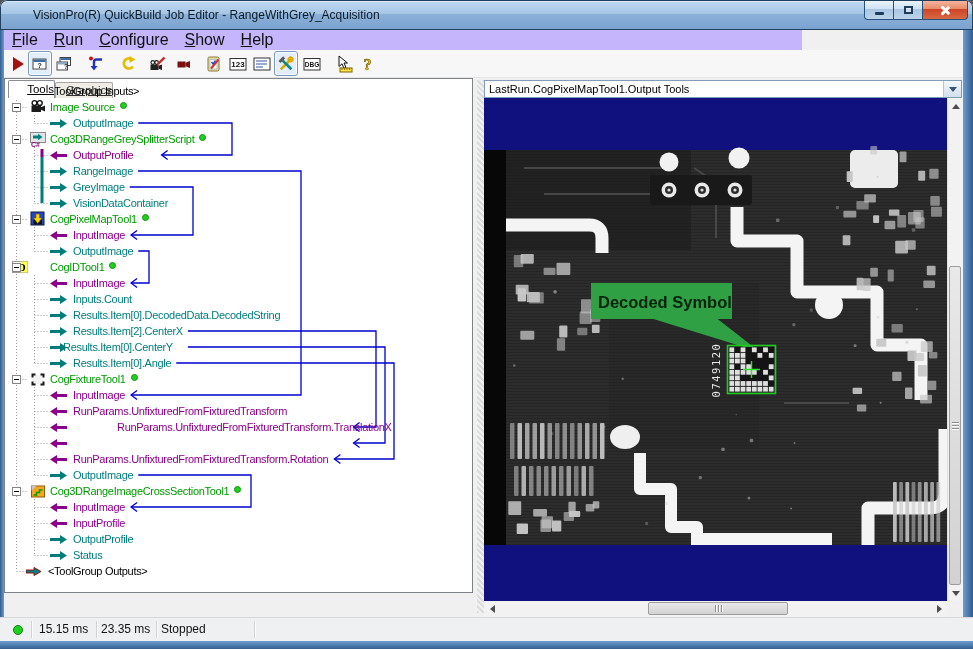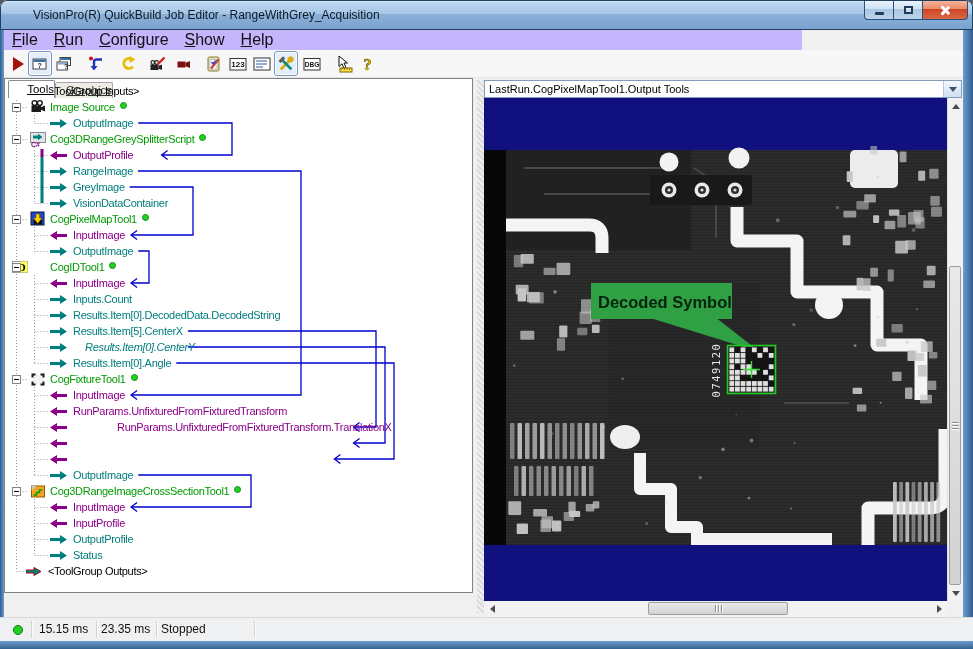--- a/index.html
+++ b/index.html
@@ -370,26 +370,26 @@
         <span class="ticon" style="left: 46px; top: 232.5px;"><svg width="17" height="9" viewBox="0 0 17 9">
             <polygon points="0,3 10,3 10,0 17,4.5 10,9 10,6 0,6" fill="#007d7d"></polygon>
           </svg></span>
         <div class="titem" style="left: 69px; top: 229px;">
           <span class="tlabel" style="color: rgb(0, 125, 125);">Results.Item[0].DecodedData.DecodedString</span>
         </div>
         <span class="ticon" style="left: 46px; top: 248.5px;"><svg width="17" height="9" viewBox="0 0 17 9">
             <polygon points="0,3 10,3 10,0 17,4.5 10,9 10,6 0,6" fill="#007d7d"></polygon>
           </svg></span>
         <div class="titem" style="left: 69px; top: 245px;">
-          <span class="tlabel" style="color: rgb(0, 125, 125);">Results.Item[5].CenterX</span>
+          <span class="tlabel" style="color: rgb(0, 125, 125);">Results.Item[2].CenterX</span>
         </div>
         <span class="ticon" style="left: 46px; top: 264.5px;"><svg width="17" height="9" viewBox="0 0 17 9">
             <polygon points="0,3 10,3 10,0 17,4.5 10,9 10,6 0,6" fill="#007d7d"></polygon>
           </svg></span>
-        <div class="titem" style="left: 81px; top: 261px; font-style: italic;">
+        <div class="titem" style="left: 59px; top: 261px;">
           <span class="tlabel" style="color: rgb(0, 125, 125);">Results.Item[0].CenterY</span>
         </div>
         <span class="ticon" style="left: 46px; top: 280.5px;"><svg width="17" height="9" viewBox="0 0 17 9">
             <polygon points="0,3 10,3 10,0 17,4.5 10,9 10,6 0,6" fill="#007d7d"></polygon>
           </svg></span>
         <div class="titem" style="left: 69px; top: 277px;">
           <span class="tlabel" style="color: rgb(0, 125, 125);">Results.Item[0].Angle</span>
         </div>
         <div class="expand" style="left: 8px; top: 296.5px;"></div>
         <span class="ticon" style="left: 26px; top: 293px;"><svg width="16" height="16" viewBox="0 0 16 16">
@@ -417,20 +417,23 @@
           </svg></span>
         <div class="titem" style="left: 69px; top: 341px; padding-left: 44px;">
           <span class="tlabel" style="color: rgb(139, 0, 139);">RunParams.UnfixturedFromFixturedTransform.TranslationX</span>
         </div>
         <span class="ticon" style="left: 46px; top: 360.5px;"><svg width="17" height="9" viewBox="0 0 17 9">
             <polygon points="17,3 7,3 7,0 0,4.5 7,9 7,6 17,6" fill="#8b008b"></polygon>
           </svg></span>
         <span class="ticon" style="left: 46px; top: 376.5px;"><svg width="17" height="9" viewBox="0 0 17 9">
             <polygon points="17,3 7,3 7,0 0,4.5 7,9 7,6 17,6" fill="#8b008b"></polygon>
           </svg></span>
+        <div class="titem" style="left: 69px; top: 373px;">
+          <span class="tlabel" style="color: rgb(139, 0, 139);">RunParams.UnfixturedFromFixturedTransform.Rotation</span>
+        </div>
         <span class="ticon" style="left: 46px; top: 392.5px;"><svg width="17" height="9" viewBox="0 0 17 9">
             <polygon points="0,3 10,3 10,0 17,4.5 10,9 10,6 0,6" fill="#007d7d"></polygon>
           </svg></span>
         <div class="titem" style="left: 69px; top: 389px;">
           <span class="tlabel" style="color: rgb(0, 125, 125);">OutputImage</span>
         </div>
         <div class="expand" style="left: 8px; top: 408.5px;"></div>
         <span class="ticon" style="left: 26px; top: 405px;"><svg width="16" height="16" viewBox="0 0 16 16">
             <rect x="1.5" y="3" width="13" height="11" fill="#f6a623" stroke="#8f5c00"></rect>
             <polygon points="1.5,3 6.5,3 1.5,7.5" fill="#c9c9c9"></polygon>

